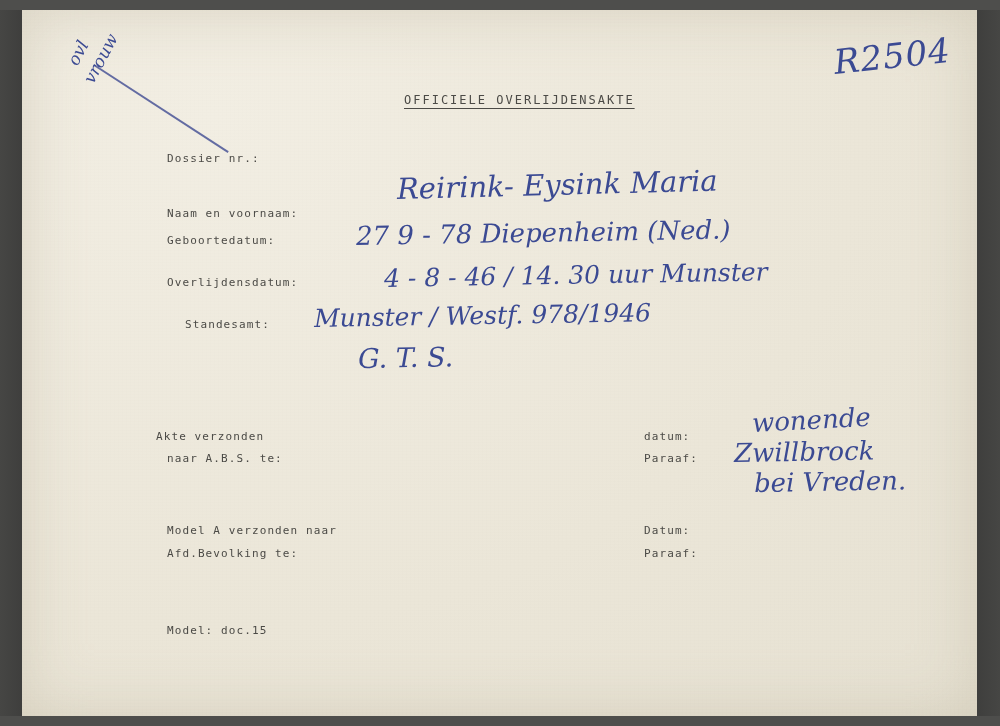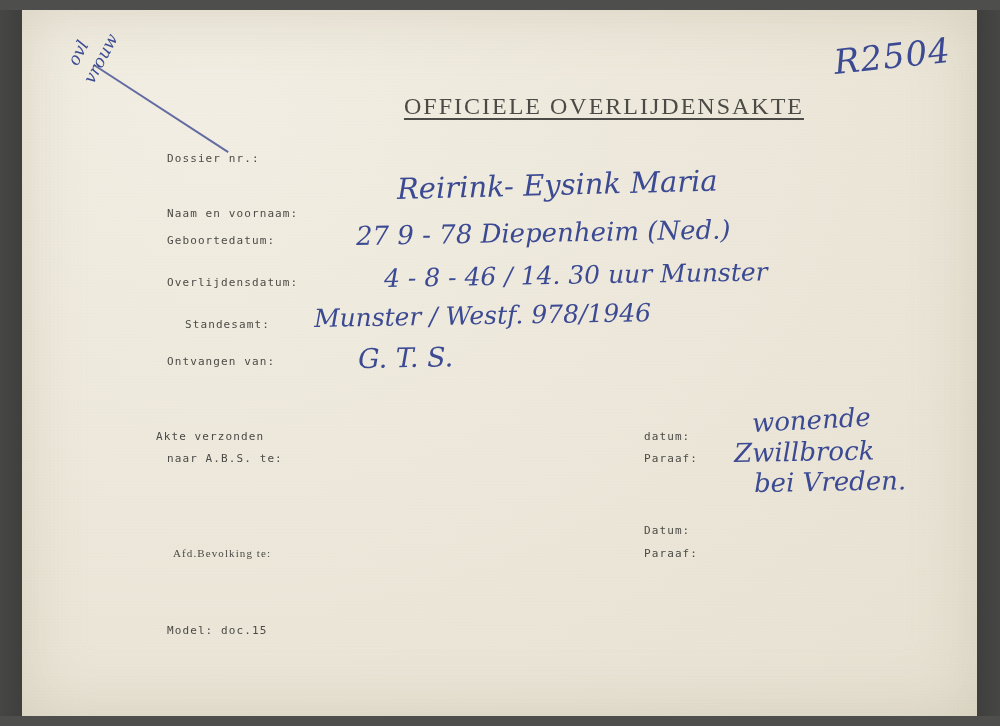--- a/index.html
+++ b/index.html
@@ -72,25 +72,24 @@
   
   .tw {
     position: absolute;
     font-family: "DejaVu Sans Mono", "Liberation Mono", monospace;
     font-size: 11px;
     letter-spacing: 1.1px;
     color: #4b4a46;
     white-space: pre;
   }
   .tw.title {
-    font-size: 24px;
+    font-size: 12px;
     letter-spacing: 2.0px;
     text-decoration: underline;
     text-underline-offset: 4px;
-    font-family: Liberation Serif, serif;
   }
 
   
   .hw {
     position: absolute;
     font-family: "DejaVu Serif", serif;
     font-style: italic;
     color: #3b4a93;
     white-space: pre;
     transform-origin: left center;
@@ -143,34 +142,34 @@
 
     <div class="tw" style="left:145px; top:224px;">Geboortedatum:</div>
     <div class="hw" style="left:334px; top:211px; font-size:26px; transform:rotate(-1deg);">27 9 - 78 Diepenheim (Ned.)</div>
 
     <div class="tw" style="left:145px; top:266px;">Overlijdensdatum:</div>
     <div class="hw" style="left:362px; top:254px; font-size:25px; transform:rotate(-1deg);">4 - 8 - 46 / 14. 30 uur Munster</div>
 
     <div class="tw" style="left:145px; top:308px;margin-left:18px;">Standesamt:</div>
     <div class="hw" style="left:292px; top:294px; font-size:25px; transform:rotate(-1deg);">Munster / Westf. 978/1946</div>
 
-    <div class="tw" style="left:145px; top:345px;">Ontvangen van:</div>
     <div class="hw" style="left:336px; top:333px; font-size:27px; transform:rotate(-1deg);">G. T. S.</div>
 
     <div class="tw" style="left:134px; top:420px;">Akte verzonden</div>
     <div class="tw" style="left:145px; top:442px;">naar A.B.S. te:</div>
 
     <div class="tw" style="left:622px; top:420px;">datum:</div>
     <div class="tw" style="left:622px; top:442px;">Paraaf:</div>
 
     <div class="hw" style="left:730px; top:398px; font-size:26px; transform:rotate(-3deg);">wonende</div>
     <div class="hw" style="left:712px; top:428px; font-size:26px; transform:rotate(-1deg);">Zwillbrock</div>
     <div class="hw" style="left:732px; top:458px; font-size:26px; transform:rotate(-1deg);">bei Vreden.</div>
 
-    <div class="tw" style="left:151px; top:537px;font-family:Liberation Serif, serif;">Afd.Bevolking te:</div>
+    <div class="tw" style="left:145px; top:514px;">Model A verzonden naar</div>
+    <div class="tw" style="left:145px; top:537px;">Afd.Bevolking te:</div>
 
     <div class="tw" style="left:622px; top:514px;">Datum:</div>
     <div class="tw" style="left:622px; top:537px;">Paraaf:</div>
 
     <div class="tw" style="left:145px; top:614px;">Model: doc.15</div>
 
   </div>
 
   <div id="edge-left"></div>
   <div id="edge-right"></div>

